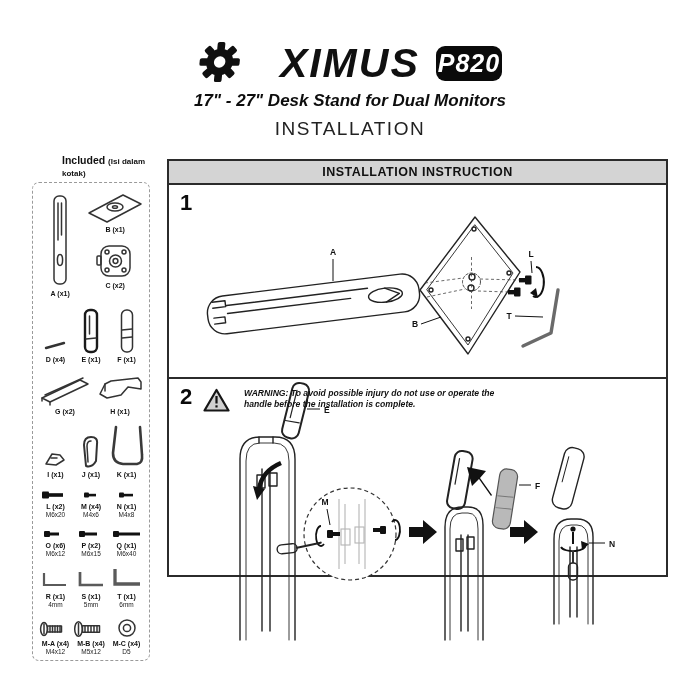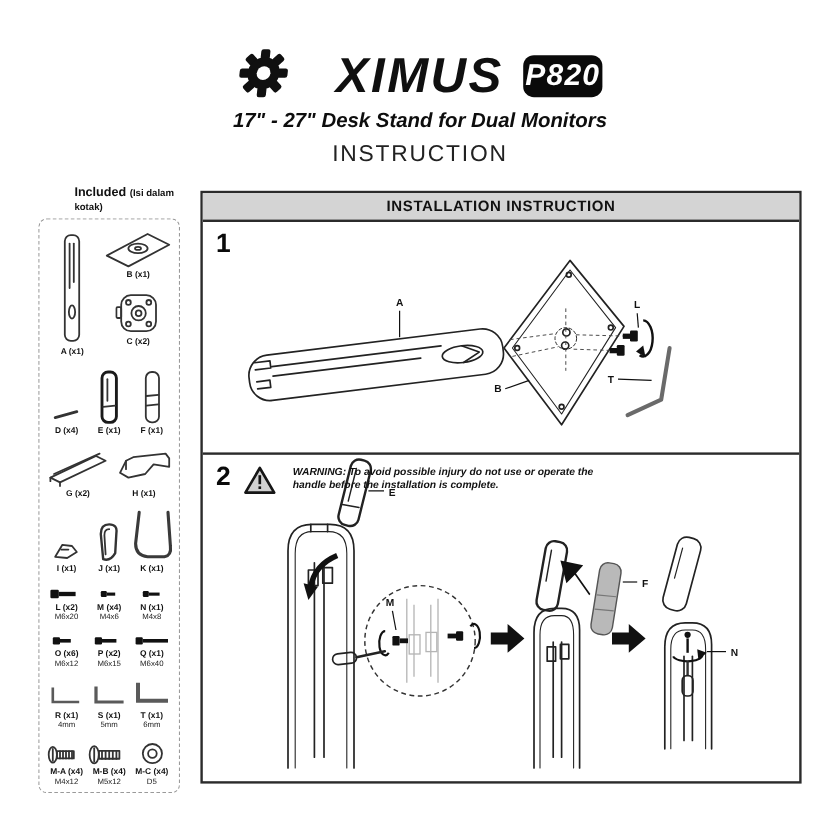--- a/index.html
+++ b/index.html
@@ -25,21 +25,21 @@
   .pspec{font-size:6.5px;color:#222;text-align:center;line-height:1.1;}
   .ptop{display:flex;align-items:flex-start;}
   .ptop-left{width:44%;display:flex;justify-content:center;padding-top:6px;}
   .ptop-right{width:56%;display:flex;flex-direction:column;gap:8px;align-items:center;padding-top:4px;}
   .prow3{display:flex;justify-content:space-between;align-items:flex-end;padding:0 2px;}
   .prow3 .pcell{width:33%;}
   .prow2{display:flex;justify-content:space-around;align-items:flex-end;}
   .pic{stroke:#333;fill:none;stroke-width:1.5;stroke-linejoin:round;stroke-linecap:round;}
 
   
-  .main-box{position:absolute;left:167px;top:159px;width:501px;height:494px;border:2px solid #2b2b2b;box-sizing:border-box;background:#fff;}
+  .main-box{position:absolute;left:167px;top:159px;width:501px;height:418px;border:2px solid #2b2b2b;box-sizing:border-box;background:#fff;}
   .instr-header{height:22px;background:#d4d4d4;border-bottom:2px solid #2b2b2b;display:flex;align-items:center;justify-content:center;font-size:12.5px;font-weight:bold;letter-spacing:.5px;color:#111;}
   .step1{position:relative;height:192px;border-bottom:2px solid #2b2b2b;}
   .step2{position:relative;height:272px;}
   .step-num{position:absolute;top:5px;left:11px;font-size:22px;font-weight:800;color:#0a0a0a;z-index:3;}
   .dsvg{position:absolute;left:0;top:0;}
   .warn-row{position:absolute;top:9px;left:34px;display:flex;gap:14px;z-index:3;}
   .warn-text{width:268px;font-size:8.6px;line-height:1.3;color:#111;}
   .warn-en{font-weight:bold;font-style:italic;}
   .dlabel{font-size:8.5px;font-weight:bold;fill:#111;font-family:"Liberation Sans",sans-serif;}
   .ln{stroke:#111;stroke-width:1;}
@@ -69,21 +69,21 @@
           <circle cx="22" cy="22" r="14"></circle>
           <circle cx="22" cy="22" r="6" fill="#fff"></circle>
         </g>
       </svg>
     </span>
     <span class="logo-text">XIMUS</span>
   </div>
   <div class="model-badge">P820</div>
 </div>
 <div class="subtitle">17" - 27" Desk Stand for Dual Monitors</div>
-<div class="page-title">INSTRUCTION</div>
+<div class="page-title">INSTALLATION</div>
 
 <div class="sidebar">
   <div class="sidebar-title">
     <span>Included</span>
     <span class="note">(Isi dalam kotak)</span>
   </div>
   <div class="parts-box">
 
     <div class="ptop">
       <div class="ptop-left">

